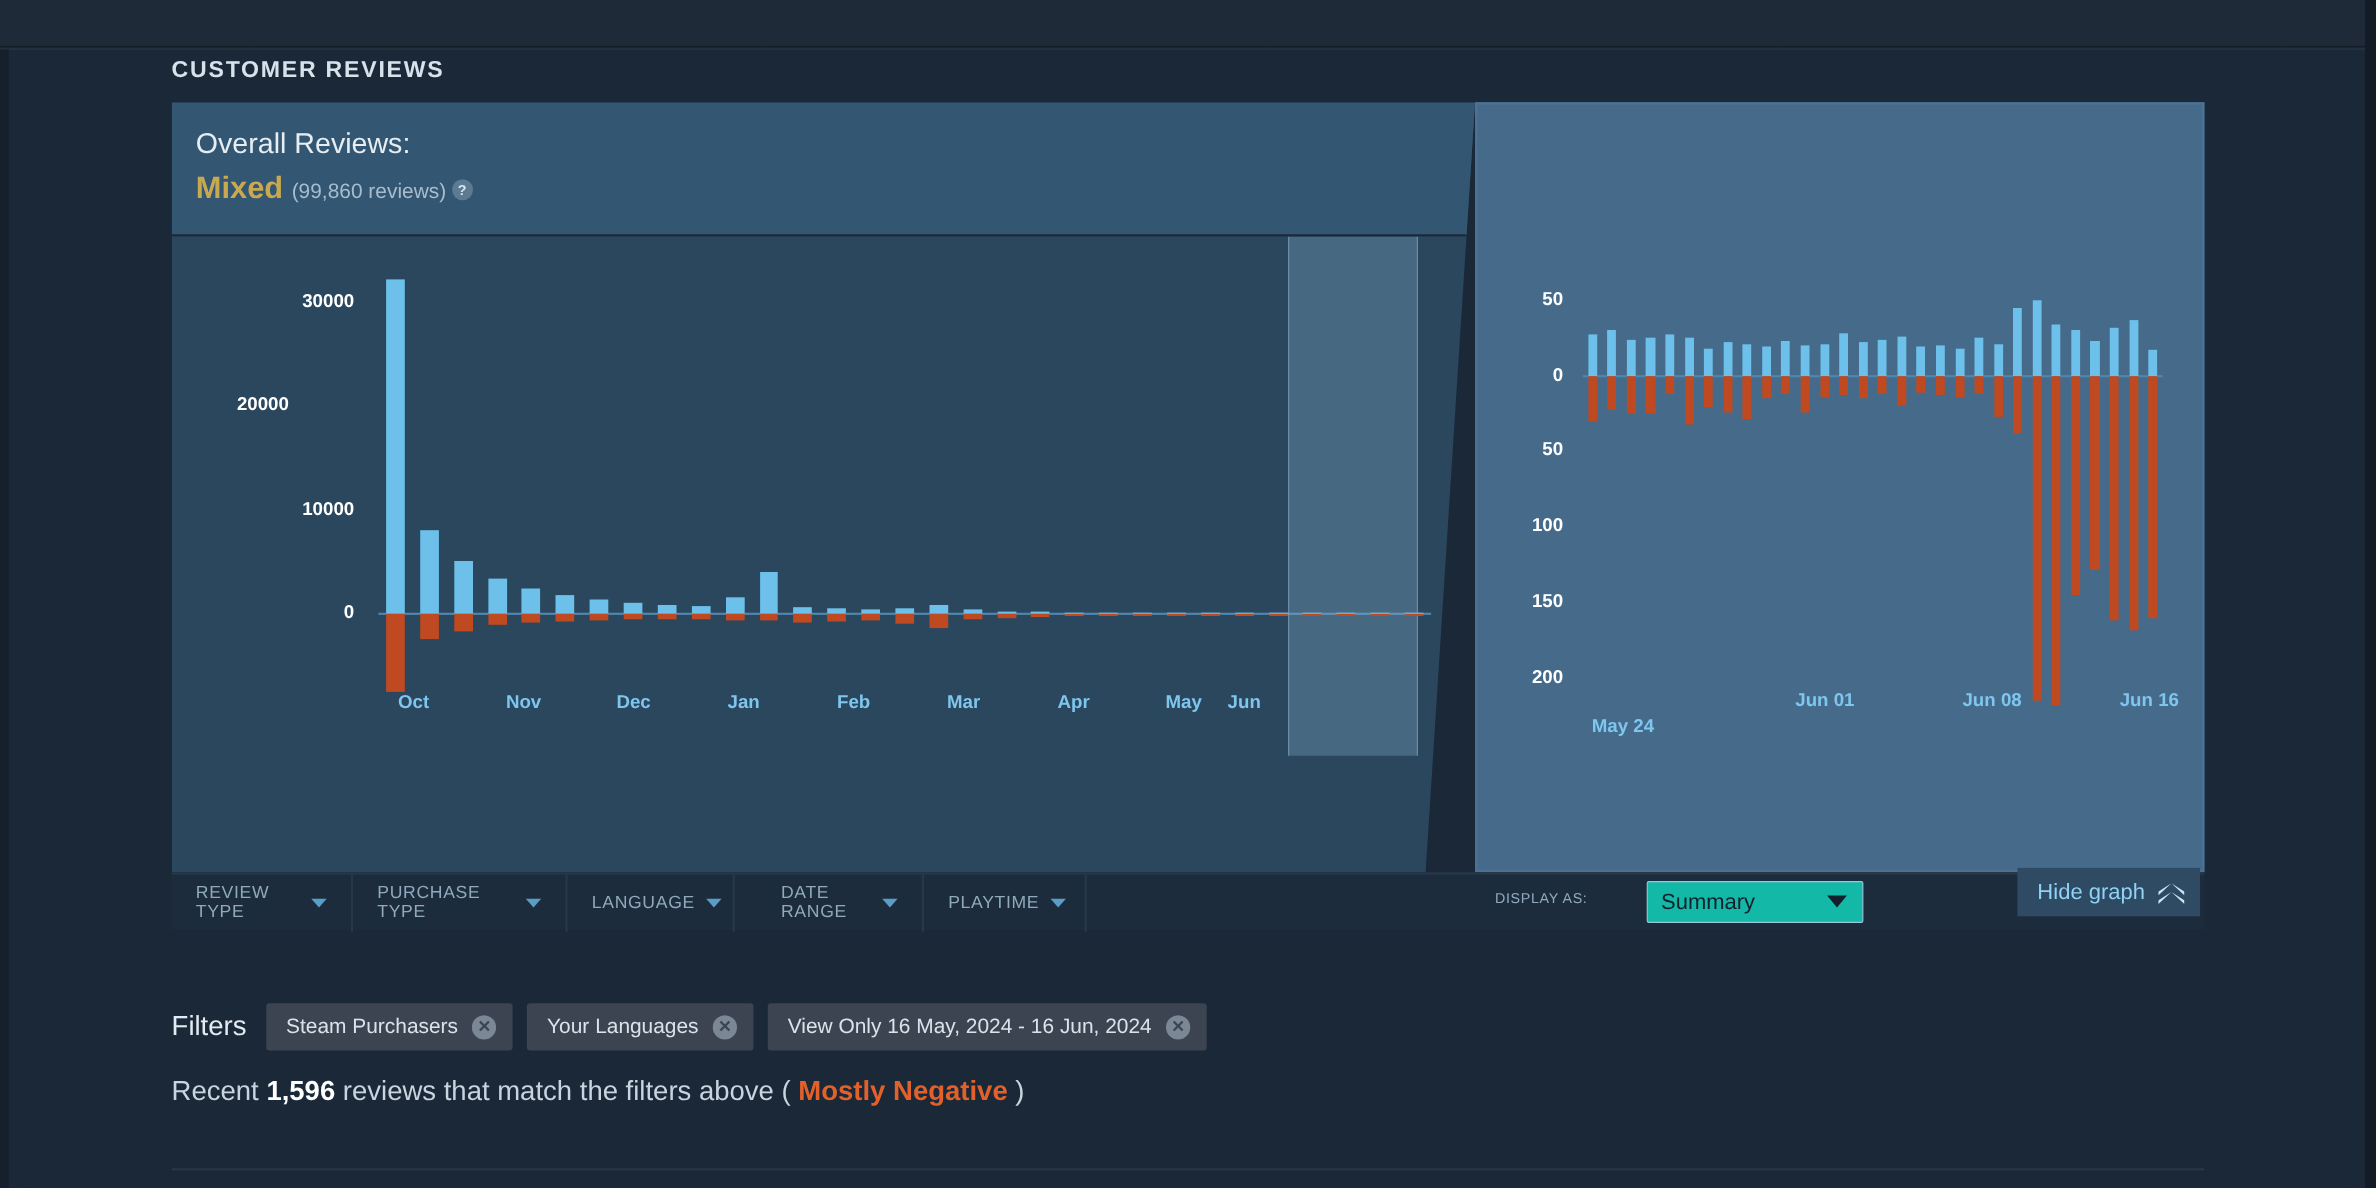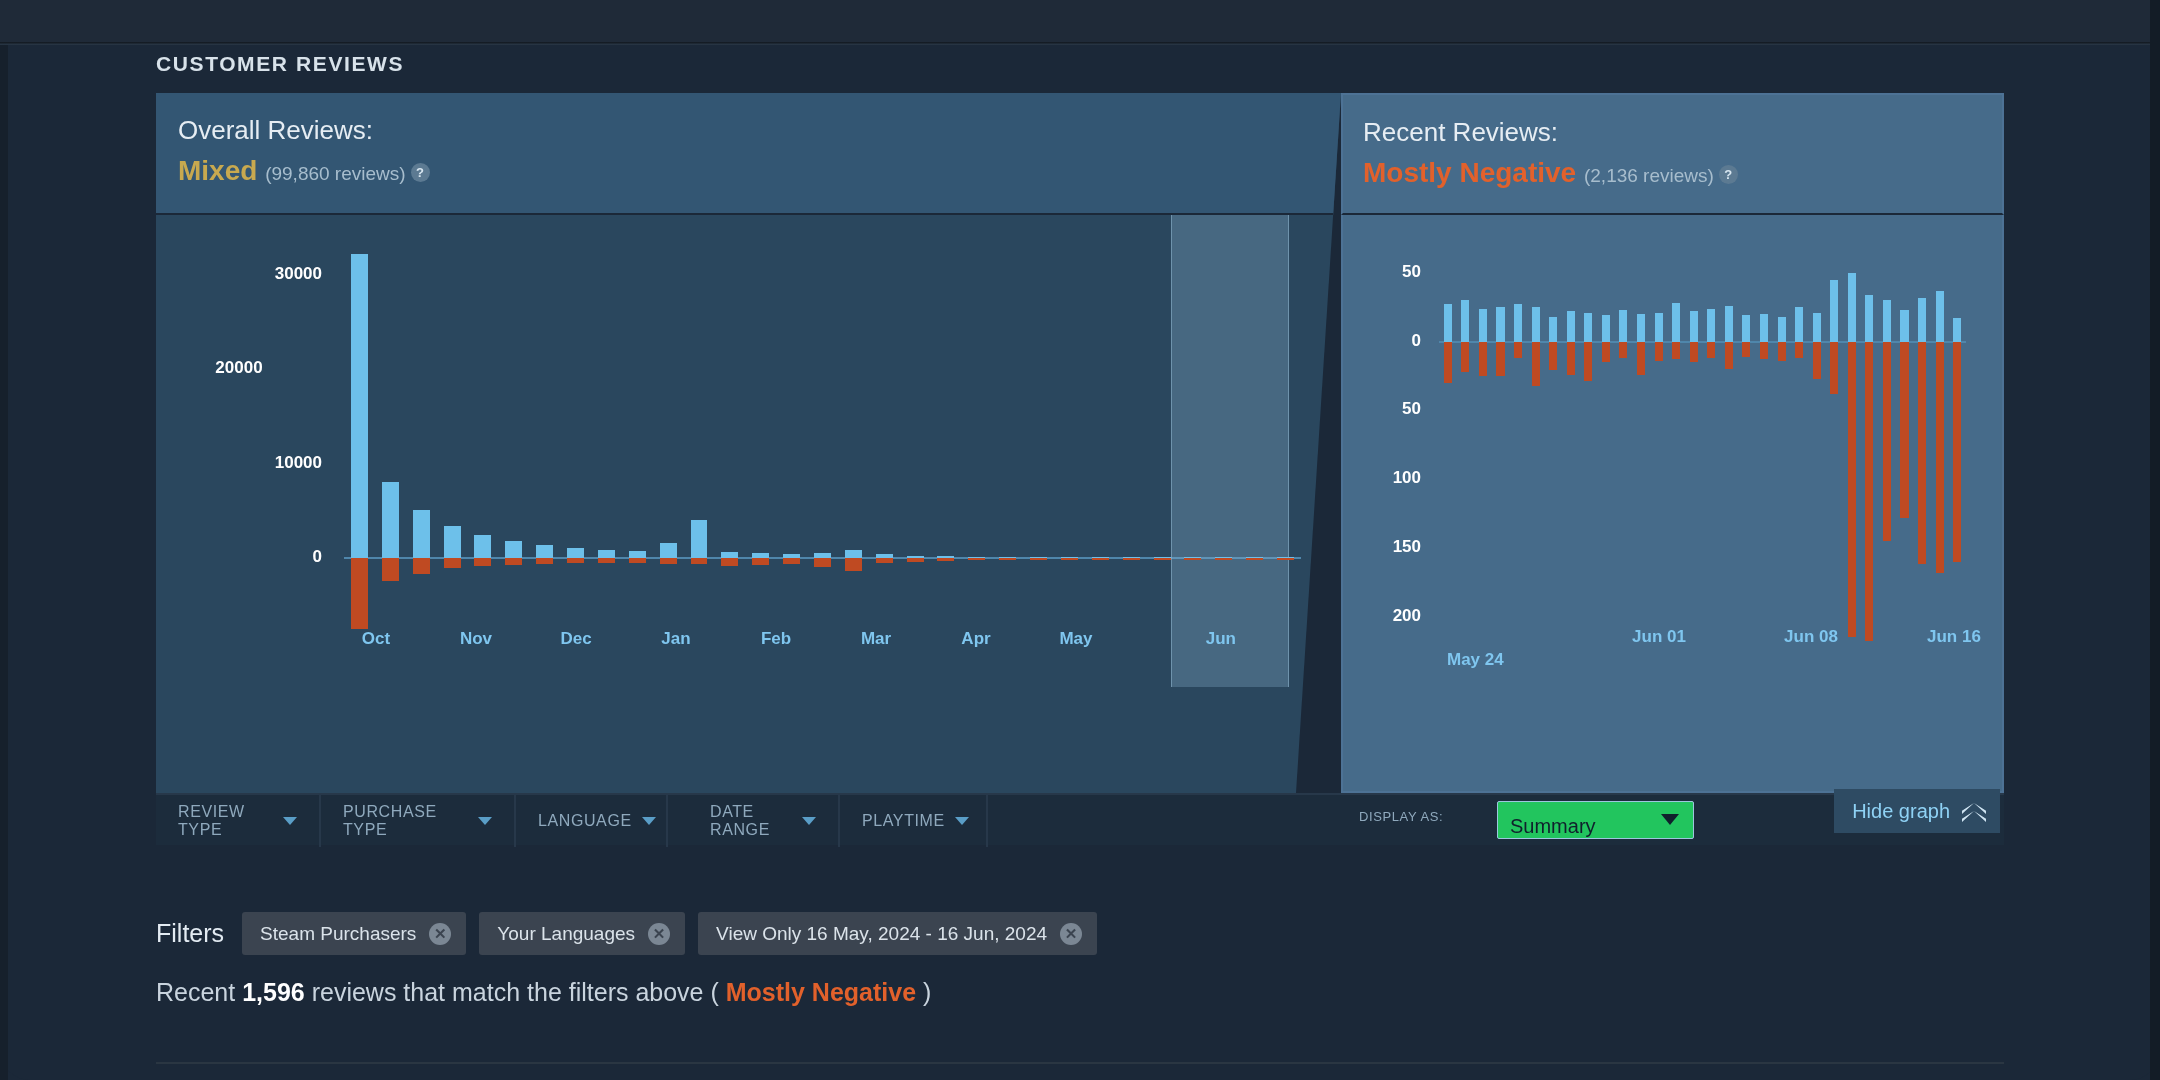--- a/index.html
+++ b/index.html
@@ -85,22 +85,22 @@
     border-right: 2px solid #27384a; cursor: pointer;
   }
   .caret { width: 0; height: 0; border-left: 7px solid transparent; border-right: 7px solid transparent;
            border-top: 8px solid #5a9ec7; }
   .display-as {
     position: absolute; top: 14px; left: 1203px; color: #8fa9bd;
     font-size: 13px; letter-spacing: .6px;
   }
   .summary-select {
     position: absolute; top: 6px; left: 1341px; width: 197px; height: 38px;
-    background: #22c55e; border: 1px solid #9cc6de; border-radius: 2px;
-    color: #10202c; font-size: 20px; display: flex; align-items: flex-end;
+    background: #14b8a6; border: 1px solid #9cc6de; border-radius: 2px;
+    color: #10202c; font-size: 20px; display: flex; align-items: center;
     padding: 0 12px; cursor: pointer;
   }
   .sel-caret {
     position: absolute; right: 14px; top: 12px; width: 0; height: 0;
     border-left: 9px solid transparent; border-right: 9px solid transparent;
     border-top: 11px solid #10202c;
   }
   .hide-graph {
     position: absolute; top: -6px; right: 4px; height: 44px; padding: 0 14px 0 18px;
     background: #2e4b63; display: flex; align-items: center; gap: 12px;
@@ -218,21 +218,21 @@
           <div class="bar pos" style="left: 1121.08px; width: 16.979px; top: 340.448px; height: 2px;"></div>
           <div class="bar neg" style="left: 1121.08px; width: 16.979px; top: 340.683px; height: 2px;"></div>
           <div class="axis-lbl x" style="left: 160px; width: 120px; text-align: center; top: 412px;">Oct</div>
           <div class="axis-lbl x" style="left: 260px; width: 120px; text-align: center; top: 412px;">Nov</div>
           <div class="axis-lbl x" style="left: 360px; width: 120px; text-align: center; top: 412px;">Dec</div>
           <div class="axis-lbl x" style="left: 460px; width: 120px; text-align: center; top: 412px;">Jan</div>
           <div class="axis-lbl x" style="left: 560px; width: 120px; text-align: center; top: 412px;">Feb</div>
           <div class="axis-lbl x" style="left: 660px; width: 120px; text-align: center; top: 412px;">Mar</div>
           <div class="axis-lbl x" style="left: 760px; width: 120px; text-align: center; top: 412px;">Apr</div>
           <div class="axis-lbl x" style="left: 860px; width: 120px; text-align: center; top: 412px;">May</div>
-          <div class="axis-lbl x" style="left: 960px; width: 120px; text-align: right; top: 412px;">Jun</div>
+          <div class="axis-lbl x" style="left: 960px; width: 120px; text-align: left; top: 412px;">Jun</div>
         </div>
     </div>
     <div class="panel-left-head">
       <div class="head-line1" style="left:22px; top:22px;">Overall Reviews:</div>
       <div class="head-line2" style="left:22px; top:62px;">
         <span class="val-mixed">Mixed</span>
         <span class="head-count">(99,860 reviews)</span><span class="qmark">?</span>
       </div>
     </div>
 
@@ -304,27 +304,20 @@
           <div class="bar pos" style="left: 592.61px; width: 8.08067px; top: 73.6351px; height: 50.8912px;"></div>
           <div class="bar neg" style="left: 592.61px; width: 8.08067px; top: 124.526px; height: 231.074px;"></div>
           <div class="bar pos" style="left: 610.176px; width: 8.08067px; top: 101.144px; height: 23.3825px;"></div>
           <div class="bar neg" style="left: 610.176px; width: 8.08067px; top: 124.526px; height: 220.07px;"></div>
           <div class="axis-lbl x" style="left: 104px; width: 120px; text-align: left; top: 433px;">May 24</div>
           <div class="axis-lbl x" style="left: 256px; width: 120px; text-align: center; top: 410px;">Jun 01</div>
           <div class="axis-lbl x" style="left: 408px; width: 120px; text-align: center; top: 410px;">Jun 08</div>
           <div class="axis-lbl x" style="left: 584px; width: 120px; top: 410px;">Jun 16</div>
         </div>
     </div>
-    <div class="panel-right-head">
-      <div class="head-line1" style="left:20px; top:22px;">Recent Reviews:</div>
-      <div class="head-line2" style="left:20px; top:62px;">
-        <span class="val-negative">Mostly Negative</span>
-        <span class="head-count">(2,136 reviews)</span><span class="qmark">?</span>
-      </div>
-    </div>
   </div>
 
   <div class="filterbar">
     <div id="filterButtons">
         <div class="fbtn" style="left: 0px; width: 165px;">
           <span>REVIEW TYPE</span>
           <span class="caret"></span>
         </div>
         <div class="fbtn" style="left: 165px; width: 195px;">
           <span>PURCHASE TYPE</span>

